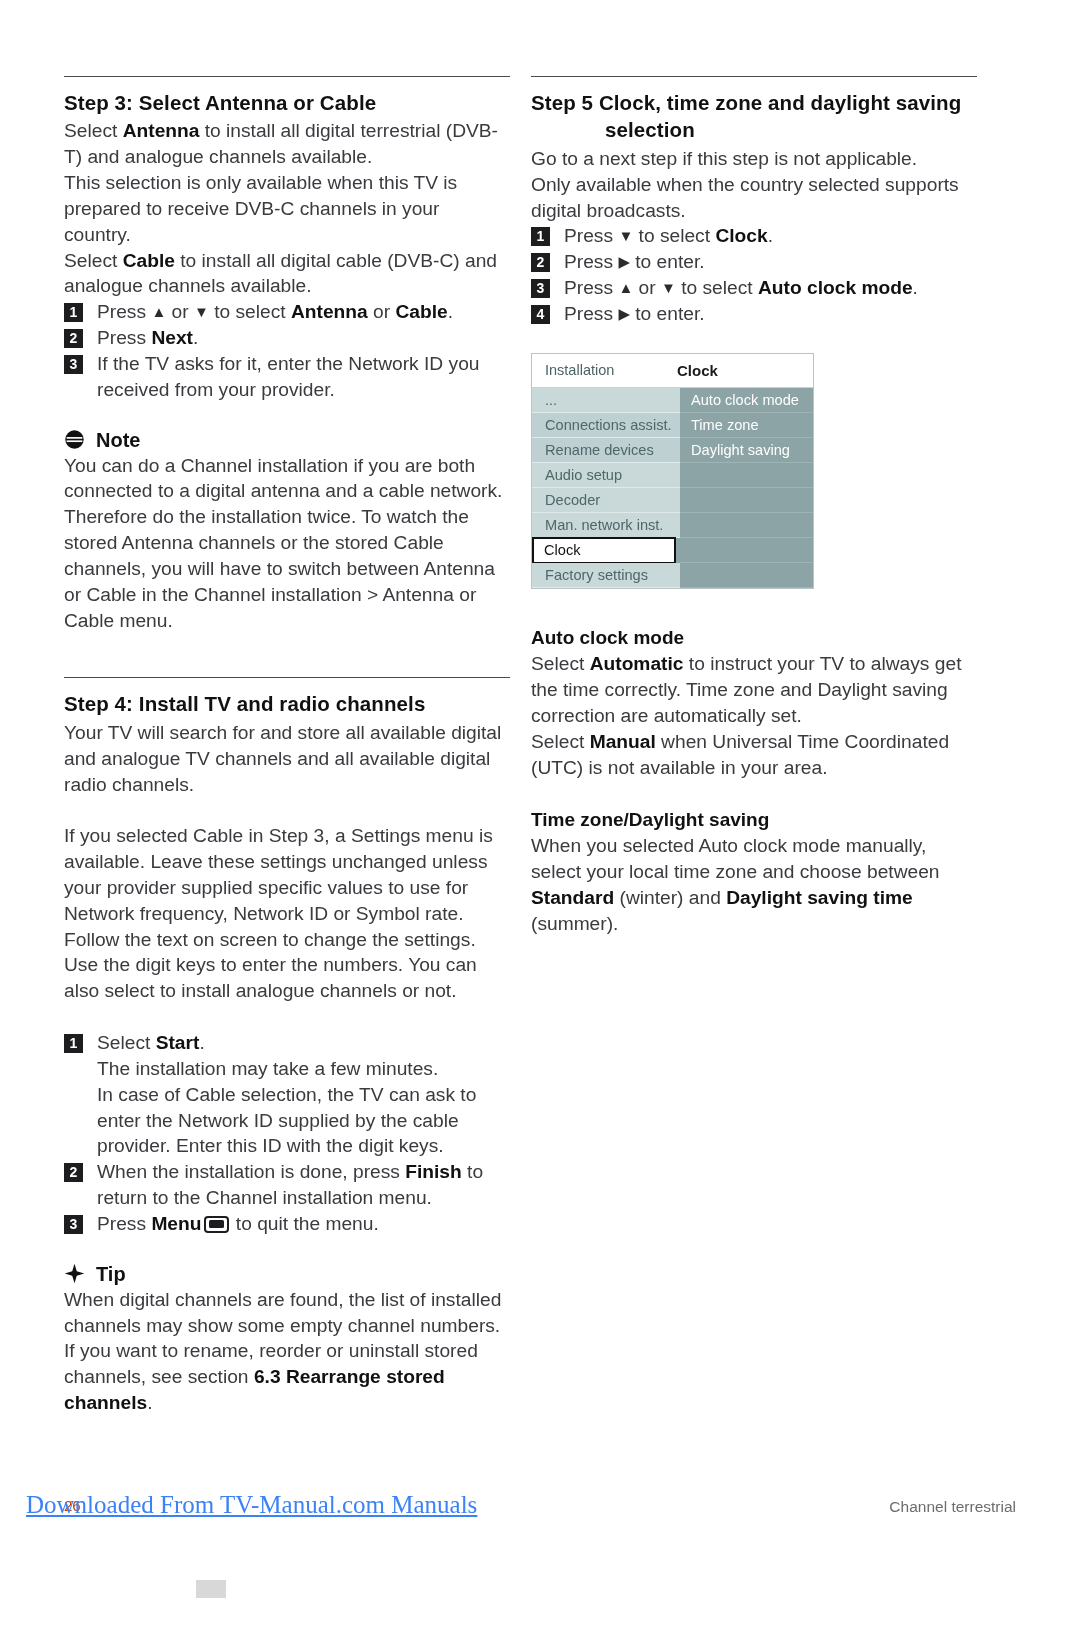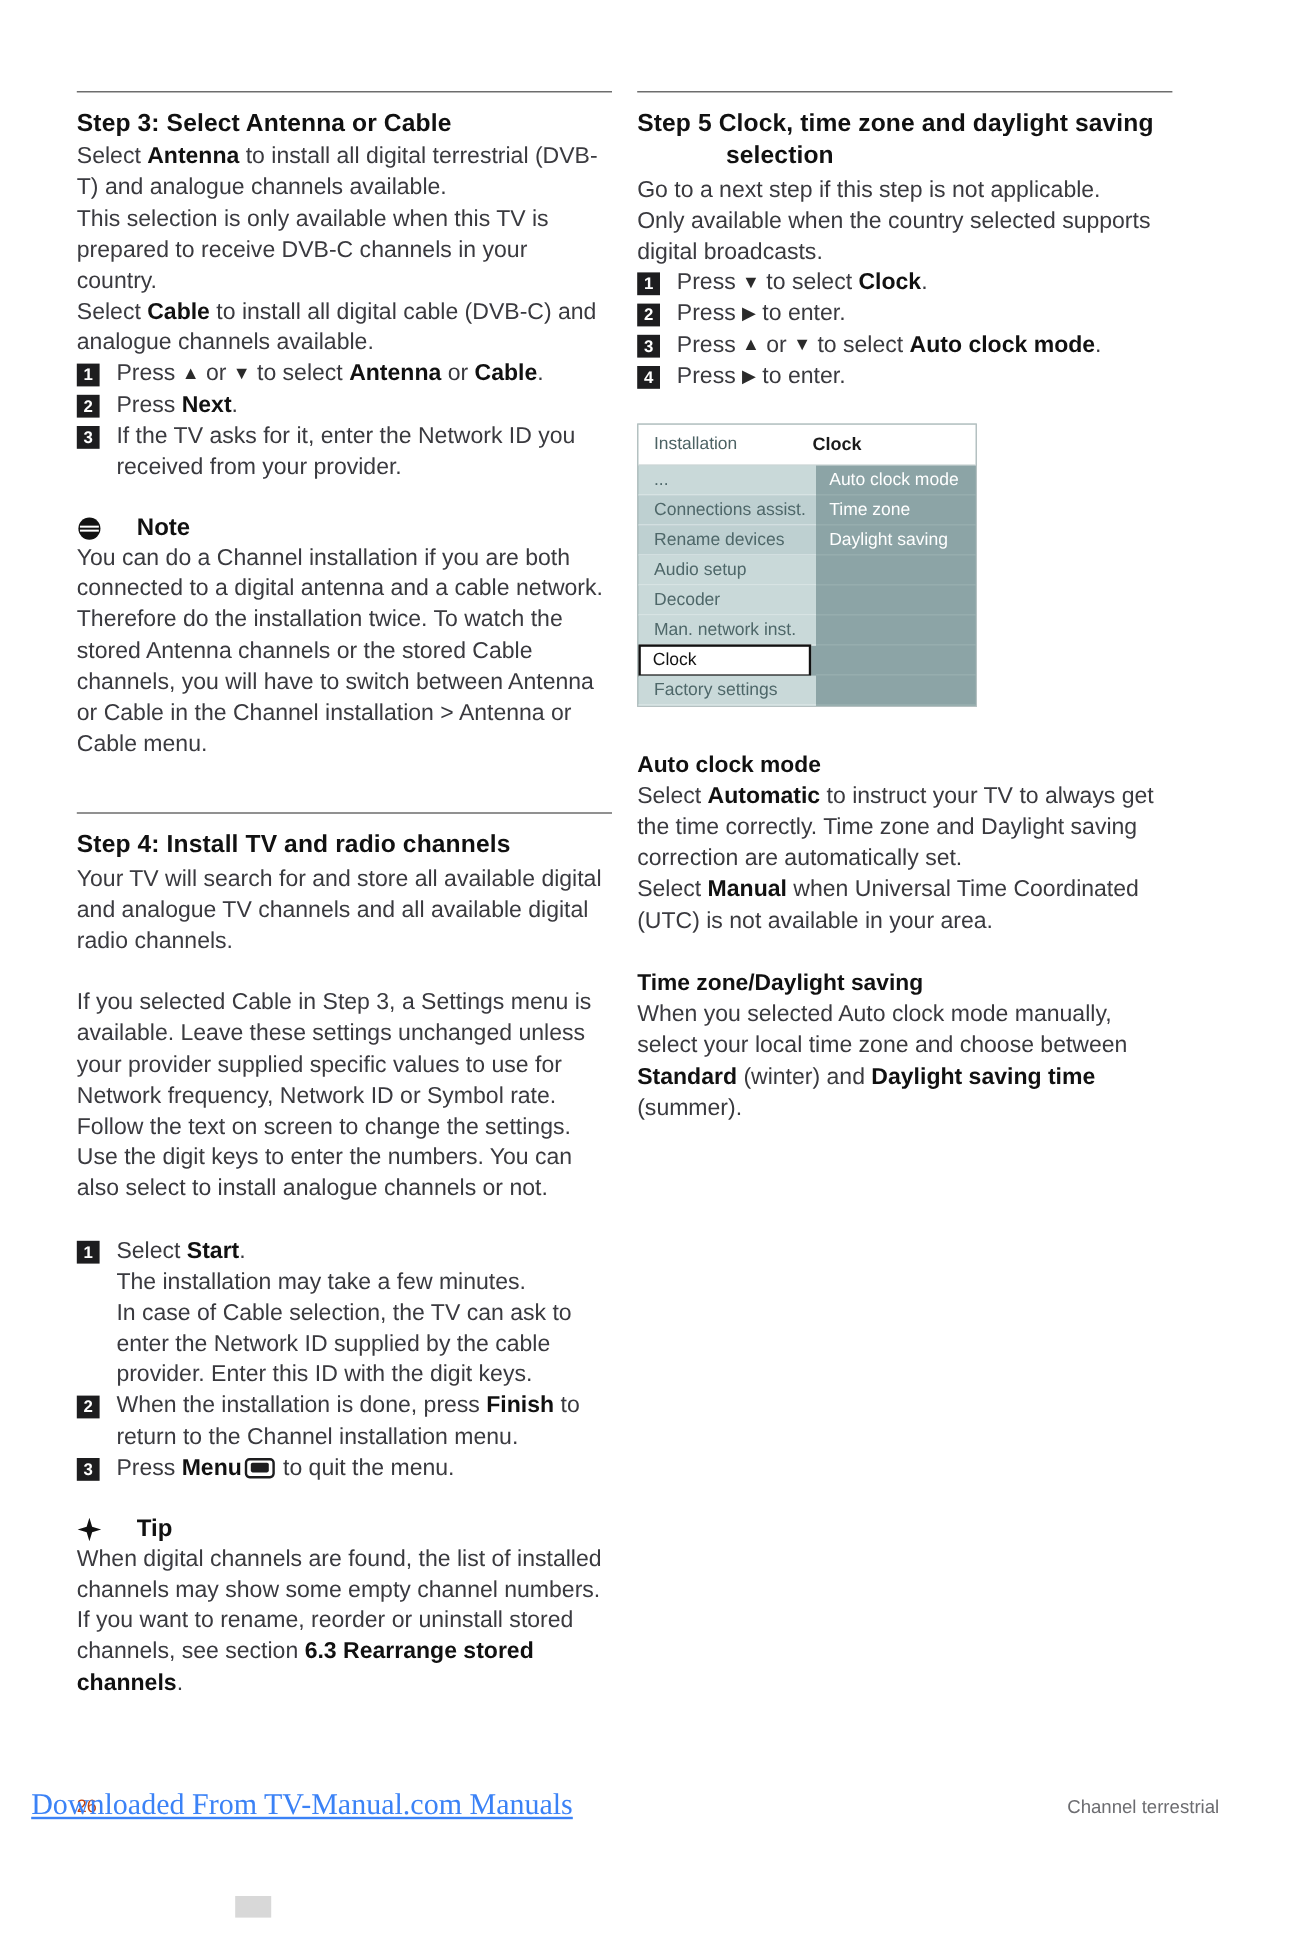--- a/index.html
+++ b/index.html
@@ -95,22 +95,21 @@
     text-align: center;
     font-family: "Liberation Sans", sans-serif;
   }
   .sub-line { display: block; }
 
   .arrow { font-size: 15px; color: #2b2b2b; vertical-align: 1px; letter-spacing: 0; }
 
   
   .callout-head {
     display: flex;
-    align-items: center;
-    gap: 29px;
+    gap: 11px;
     margin: 0 0 1px 0;
   }
   .callout-head .label {
     font-size: 20px;
     font-weight: bold;
     color: #111;
   }
   .icon-note, .icon-tip {
     width: 21px; height: 21px; flex: 0 0 21px;
     display: block;

